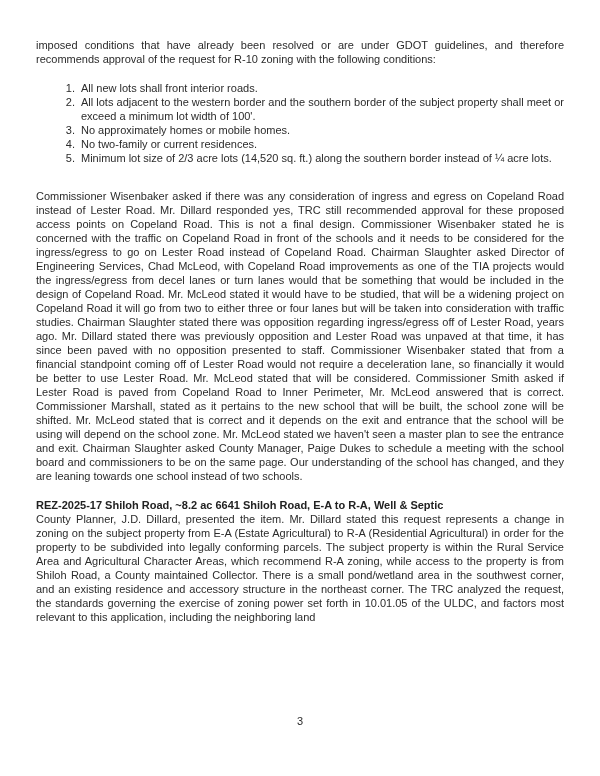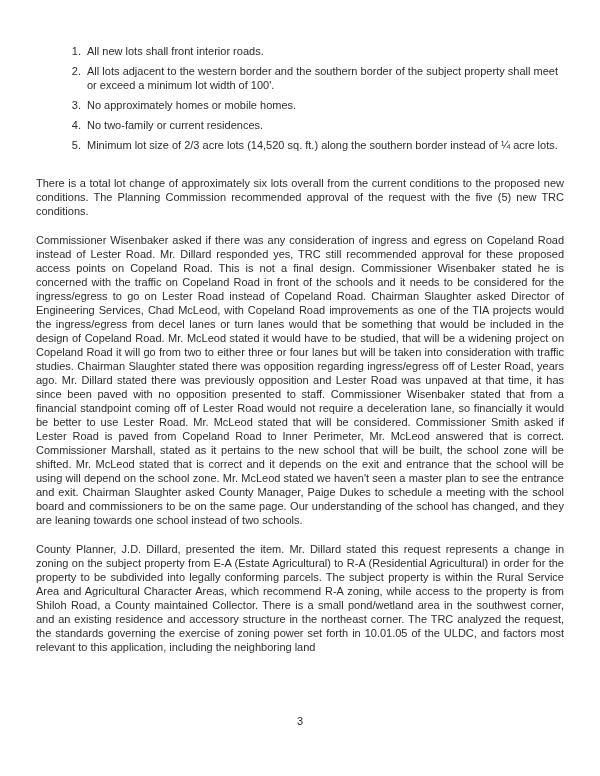--- a/index.html
+++ b/index.html
@@ -22,21 +22,21 @@
   }
   .para {
     margin: 0 0 15px 0;
     text-align: justify;
   }
   ol.conditions {
     margin: 0 0 24px 0;
     padding-left: 42px;
   }
   ol.conditions li {
-    margin: 6px;
+    margin: 0;
     padding-left: 3px;
     text-align: justify;
   }
   .rez-heading {
     margin: 9px 0 0 0;
     font-size: 11px;
     line-height: 14px;
     font-weight: bold;
     color: #222222;
     text-align: left;
@@ -53,31 +53,32 @@
     text-align: center;
     font-size: 11px;
     color: #2b2b2b;
   }
 </style>
 </head>
 <body>
 
 <div class="page">
 
+  <p class="para">imposed conditions that have already been resolved or are under GDOT guidelines, and therefore recommends approval of the request for R-10 zoning with the following conditions:</p>
 
   <ol class="conditions">
     <li>All new lots shall front interior roads.</li>
     <li>All lots adjacent to the western border and the southern border of the subject property shall meet or exceed a minimum lot width of 100'.</li>
     <li>No approximately homes or mobile homes.</li>
     <li>No two-family or current residences.</li>
     <li>Minimum lot size of 2/3 acre lots (14,520 sq. ft.) along the southern border instead of ¼ acre lots.</li>
   </ol>
 
-  <p class="para">There is a total lot change of approximately six lots overall from the current conditions to the proposed new conditions.  The Planning Commission recommended approval of the request with the five (5) new TRC conditions.</p>
 
   <p class="para">Commissioner Wisenbaker asked if there was any consideration of ingress and egress on Copeland Road instead of Lester Road. Mr. Dillard responded yes, TRC still recommended approval for these proposed access points on Copeland Road. This is not a final design. Commissioner Wisenbaker stated he is concerned with the traffic on Copeland Road in front of the schools and it needs to be considered for the ingress/egress to go on Lester Road instead of Copeland Road. Chairman Slaughter asked Director of Engineering Services, Chad McLeod, with Copeland Road improvements as one of the TIA projects would the ingress/egress from decel lanes or turn lanes would that be something that would be included in the design of Copeland Road.  Mr. McLeod stated it would have to be studied, that will be a widening project on Copeland Road it will go from two to either three or four lanes but will be taken into consideration with traffic studies. Chairman Slaughter stated there was opposition regarding ingress/egress off of Lester Road, years ago. Mr. Dillard stated there was previously opposition and Lester Road was unpaved at that time, it has since been paved with no opposition presented to staff. Commissioner Wisenbaker stated that from a financial standpoint coming off of Lester Road would not require a deceleration lane, so financially it would be better to use Lester Road. Mr. McLeod stated that will be considered. Commissioner Smith asked if Lester Road is paved from Copeland Road to Inner Perimeter, Mr. McLeod answered that is correct. Commissioner Marshall, stated as it pertains to the new school that will be built, the school zone will be shifted. Mr. McLeod stated that is correct and it depends on the exit and entrance that the school will be using will depend on the school zone. Mr. McLeod stated we haven't seen a master plan to see the entrance and exit. Chairman Slaughter asked County Manager, Paige Dukes to schedule a meeting with the school board and commissioners to be on the same page. Our understanding of the school has changed, and they are leaning towards one school instead of two schools.</p>
 
+  <h2 class="rez-heading">REZ-2025-17 Shiloh Road, ~8.2 ac 6641 Shiloh Road, E-A to R-A, Well &amp; Septic</h2>
 
   <p class="rez-body">County Planner, J.D. Dillard, presented the item. Mr. Dillard stated this request represents a change in zoning on the subject property from E-A (Estate Agricultural) to R-A (Residential Agricultural) in order for the property to be subdivided into legally conforming parcels. The subject property is within the Rural Service Area and Agricultural Character Areas, which recommend R-A zoning, while access to the property is from Shiloh Road, a County maintained Collector. There is a small pond/wetland area in the southwest corner, and an existing residence and accessory structure in the northeast corner. The TRC analyzed the request, the standards governing the exercise of zoning power set forth in 10.01.05 of the ULDC, and factors most relevant to this application, including the neighboring land</p>
 
   <div class="page-number">3</div>
 
 </div>
 
 </body></html>

